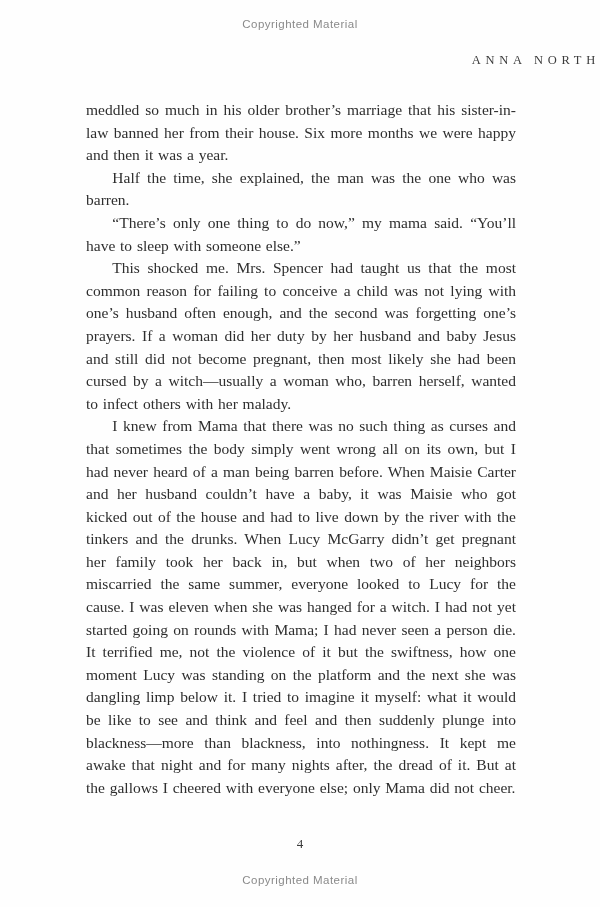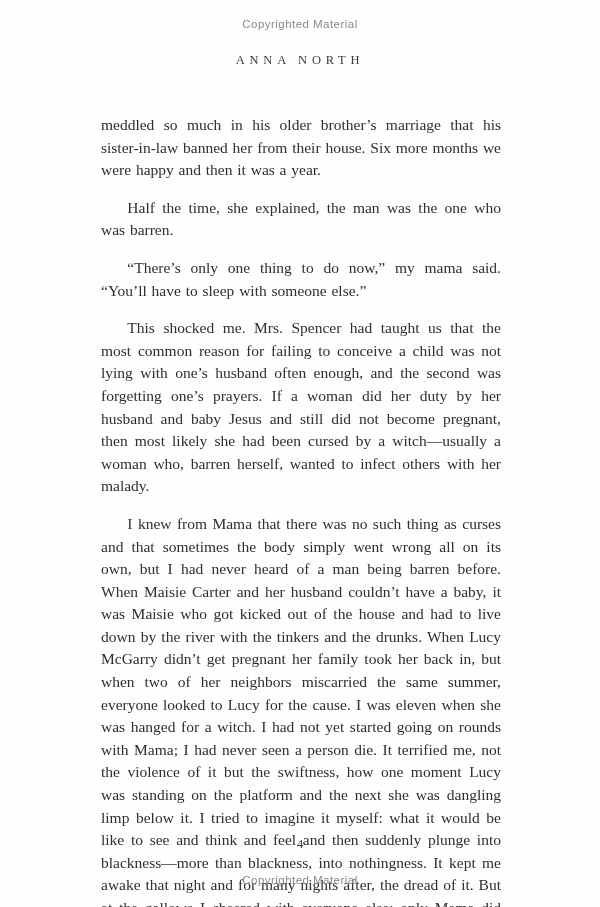--- a/index.html
+++ b/index.html
@@ -25,41 +25,41 @@
       color: #8a8a8a;
       letter-spacing: 0.04em;
     }
     .copyright.top { top: 18px; }
     .copyright.bottom { top: 874px; }
     .author-header {
       position: absolute;
       top: 53px;
       left: 0;
       width: 100%;
-      text-align: center;
+      text-align: right;
       font-family: "Liberation Serif", serif;
       font-size: 12.5px;
       font-weight: 400;
       letter-spacing: 0.38em;
       color: #3b3b3b;
     }
     .text-block {
       position: absolute;
       top: 99px;
       left: 86px;
       width: 430px;
       font-family: "Liberation Serif", serif;
       font-size: 15.5px;
       line-height: 22.6px;
       color: #2e2e2e;
       text-align: justify;
       word-spacing: 0.06em;
     }
     .text-block p {
-      margin: 15px;
+      margin: 0;
       padding: 0;
       text-indent: 1.7em;
     }
     .text-block p.no-indent {
       text-indent: 0;
     }
     .page-number {
       position: absolute;
       top: 836px;
       left: 0;

